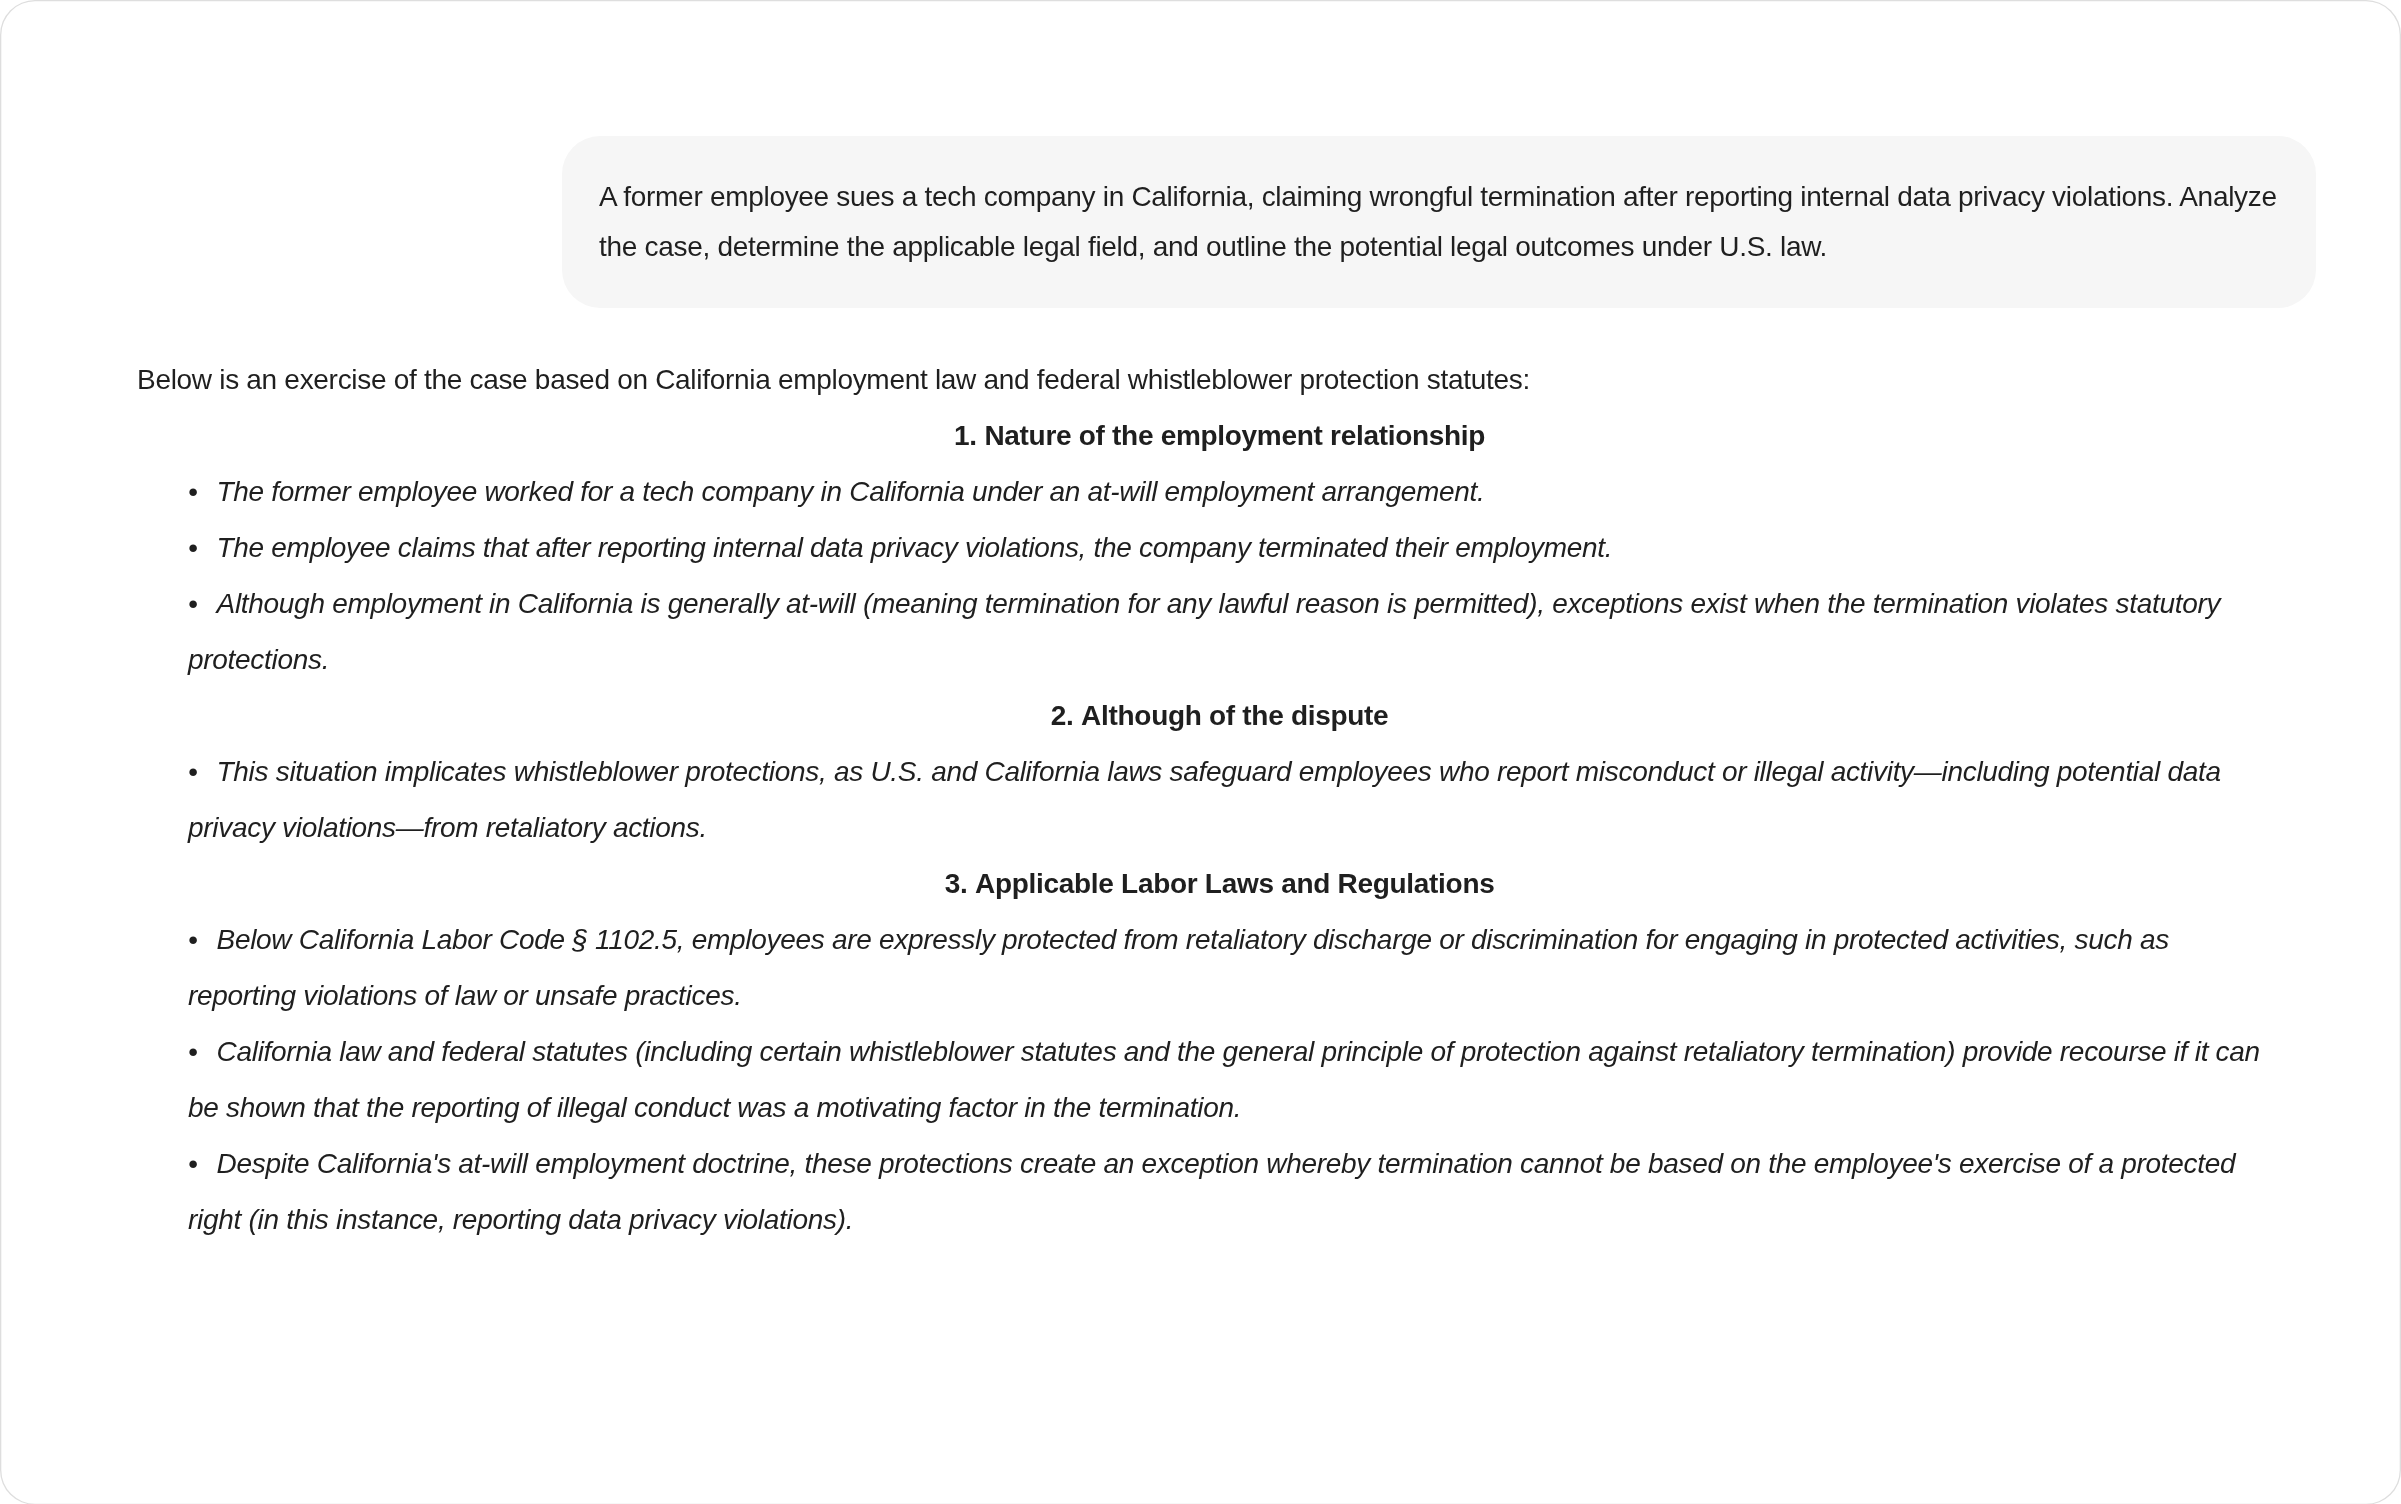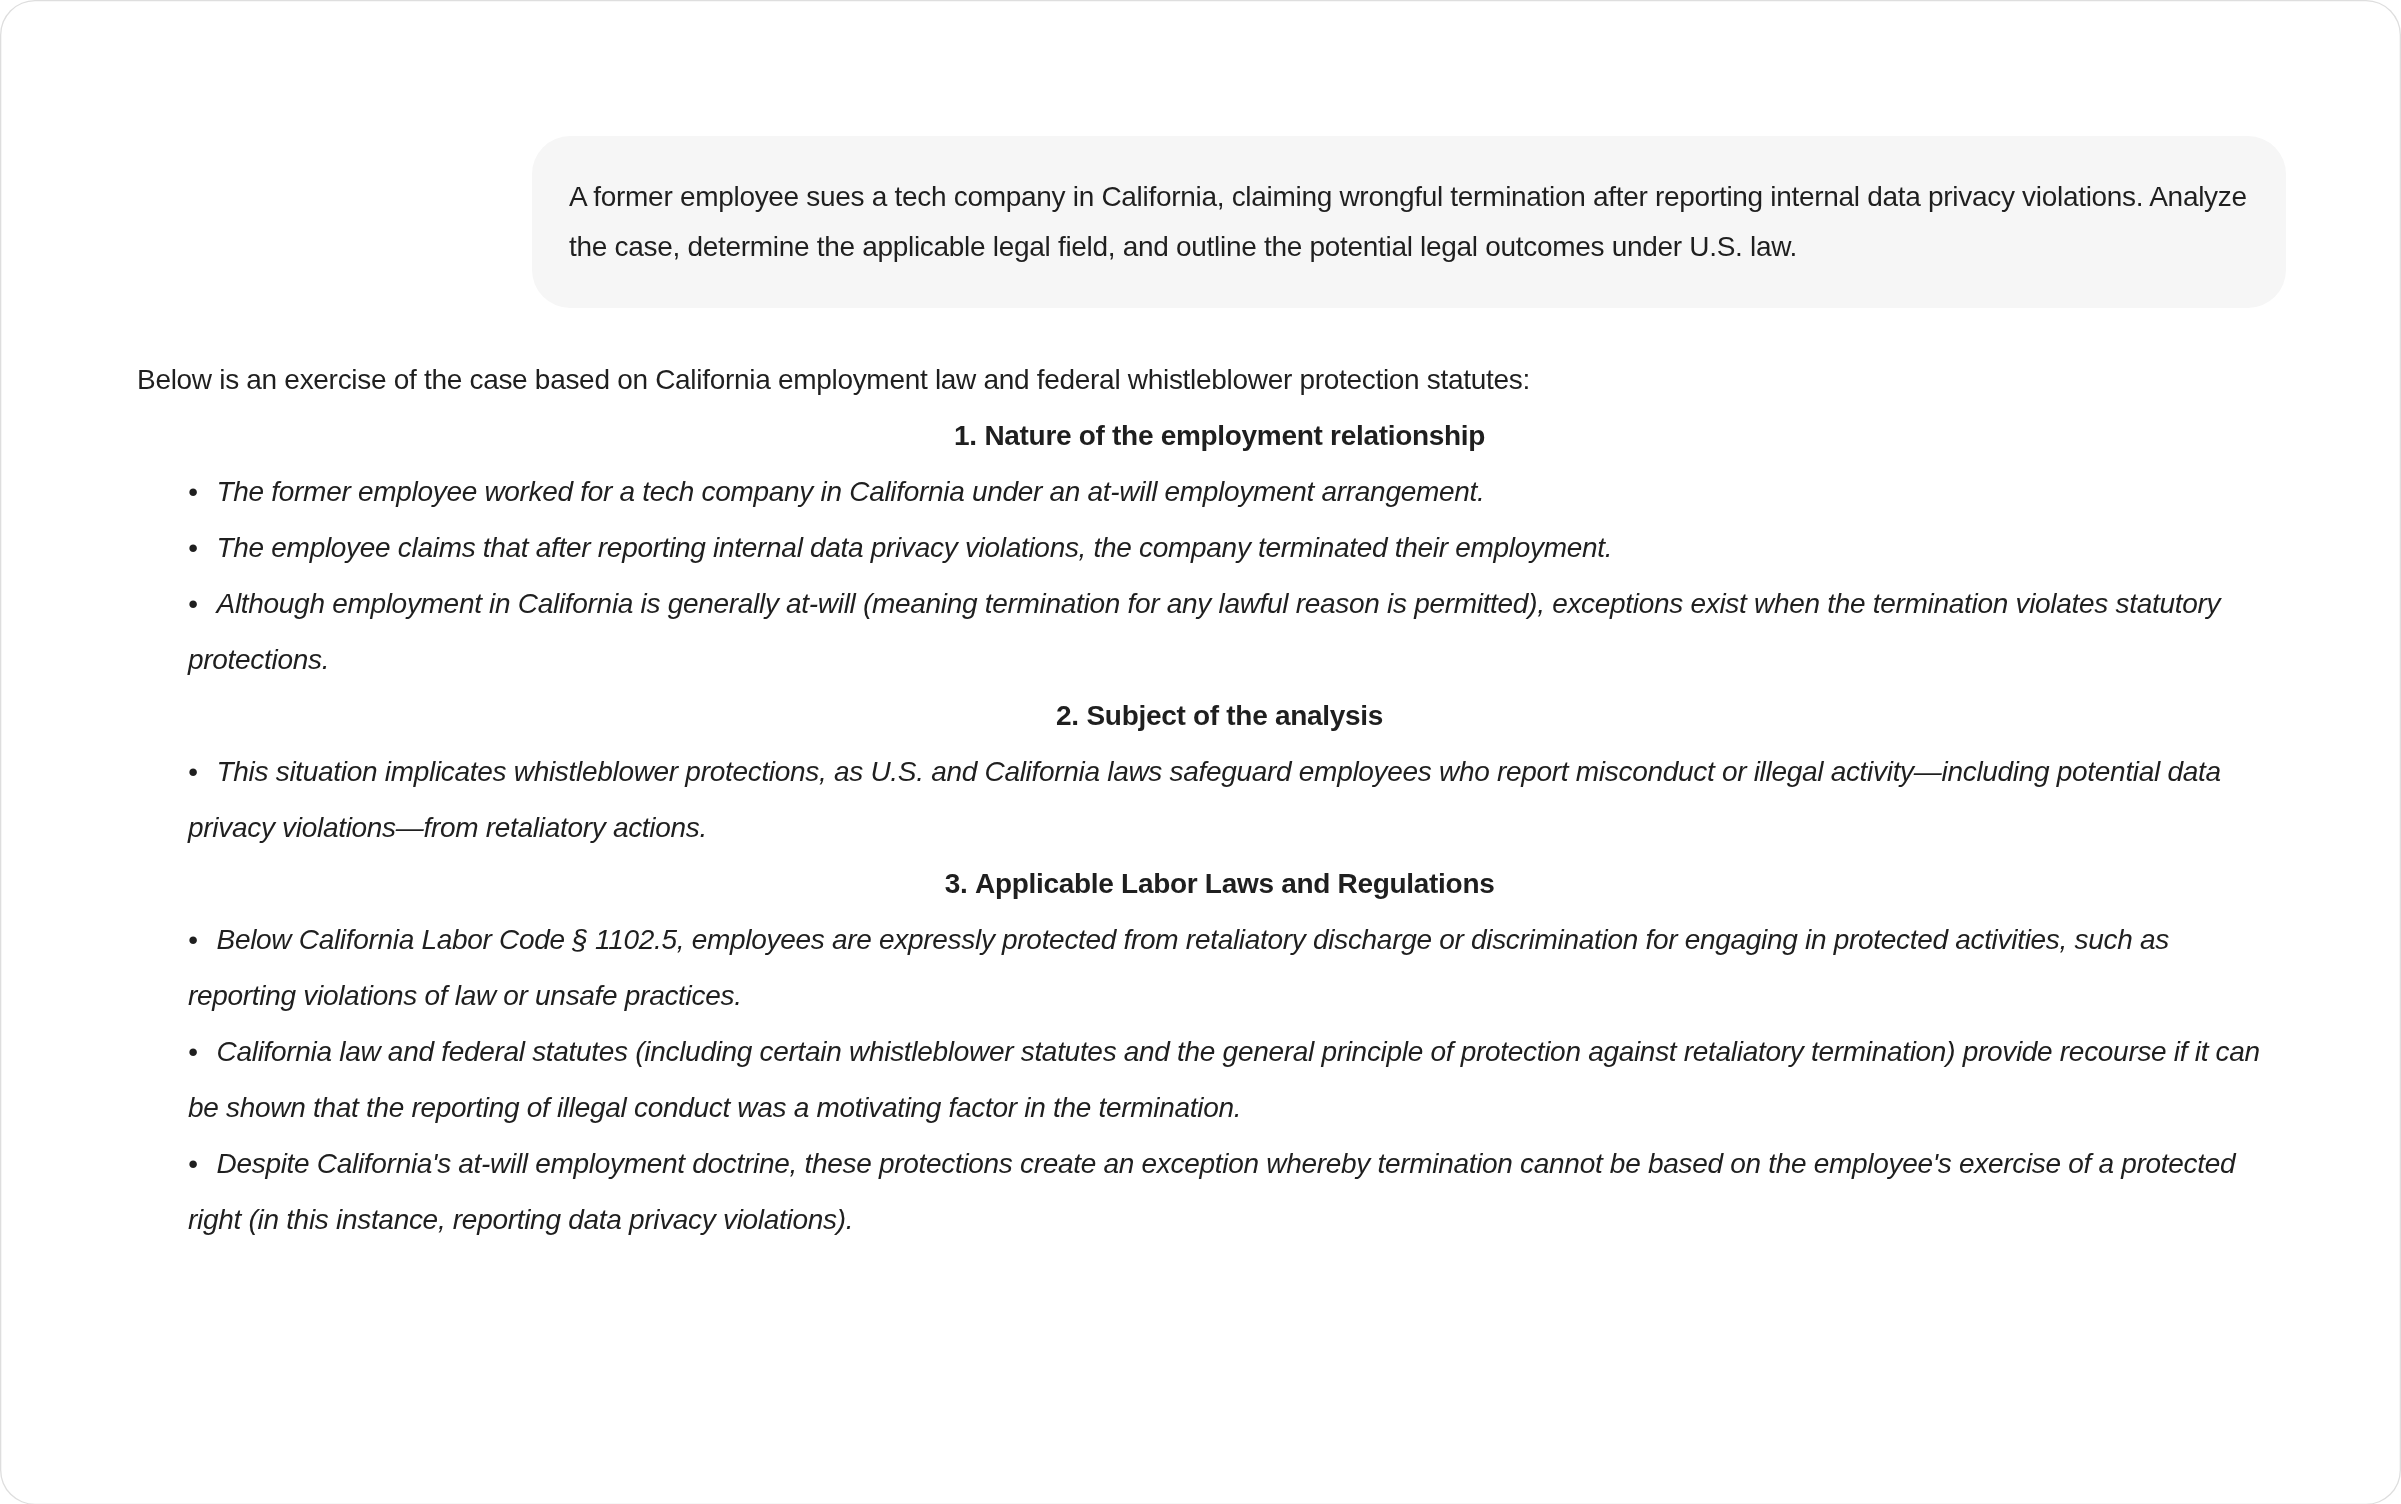--- a/index.html
+++ b/index.html
@@ -20,21 +20,21 @@
     inset: 0;
     width: 2401px;
     height: 1505px;
     background: var(--page-bg, #ffffff);
     border-radius: 35px;
     box-shadow: inset 0 0 0 1.3px var(--corner-border, #dedede);
     overflow: hidden;
   }
   .chat {
     padding-left: 137px;
-    padding-right: 115px;
+    padding-right: 85px;
     color: var(--text, #1f1f1f);
   }
   .user-row {
     margin-top: 136px;
     display: flex;
     justify-content: flex-end;
   }
   .user-bubble {
     width: 1754px;
     background: var(--bubble-bg, #f6f6f6);
@@ -97,21 +97,21 @@
         <div class="bullet">
           <span class="bullet-marker">•</span><span>The employee claims that after reporting internal data privacy violations, the company terminated their employment.</span>
         </div>
         <div class="bullet">
           <span class="bullet-marker">•</span><span>Although employment in California is generally at-will (meaning termination for any lawful reason is permitted), exceptions exist when the termination violates statutory protections.</span>
         </div>
       </div>
 
       <div class="section">
         <div class="sec-header">
-          <span class="num">2.</span><span class="sec-title">Subject of the analysis</span>
+          <span class="num">2.</span><span class="sec-title">Although of the dispute</span>
         </div>
         <div class="bullet">
           <span class="bullet-marker">•</span><span>This situation implicates whistleblower protections, as U.S. and California laws safeguard employees who report misconduct or illegal activity—including potential data privacy violations—from retaliatory actions.</span>
         </div>
       </div>
 
       <div class="section">
         <div class="sec-header">
           <span class="num">3.</span><span class="sec-title">Applicable Labor Laws and Regulations</span>
         </div>

